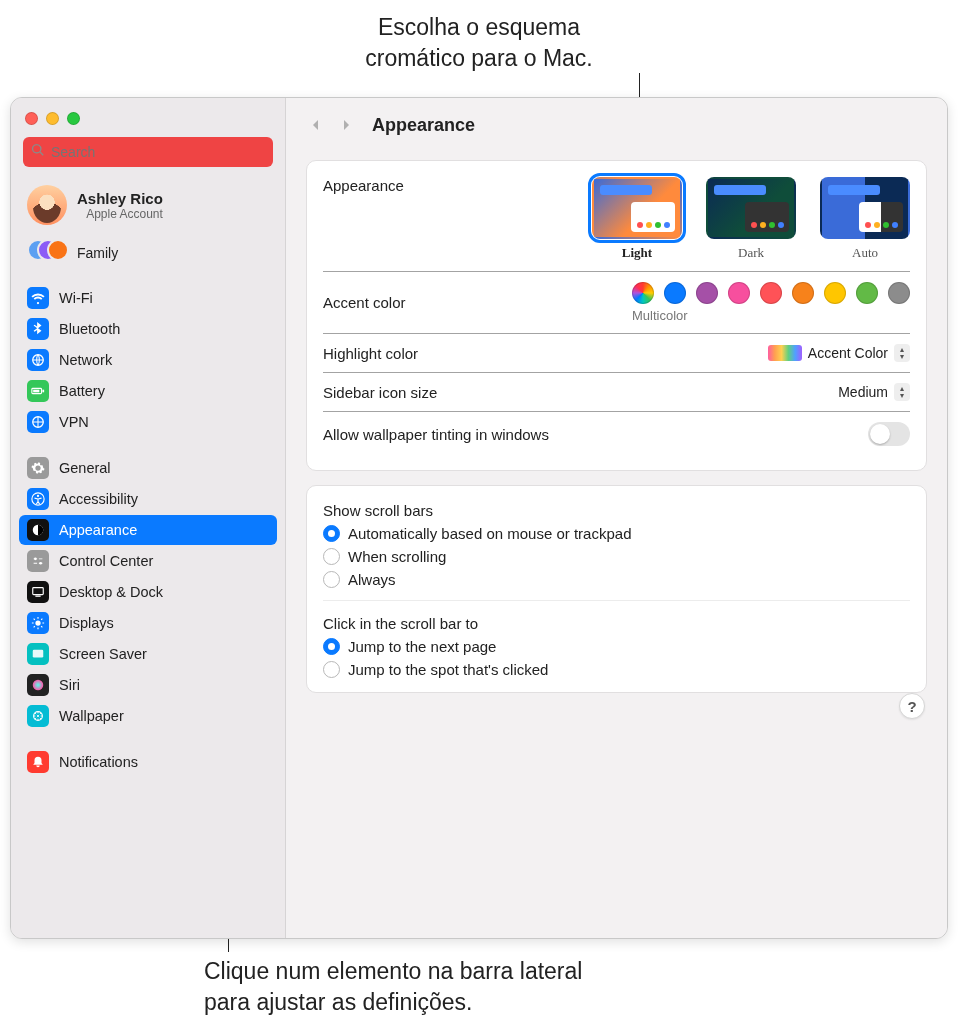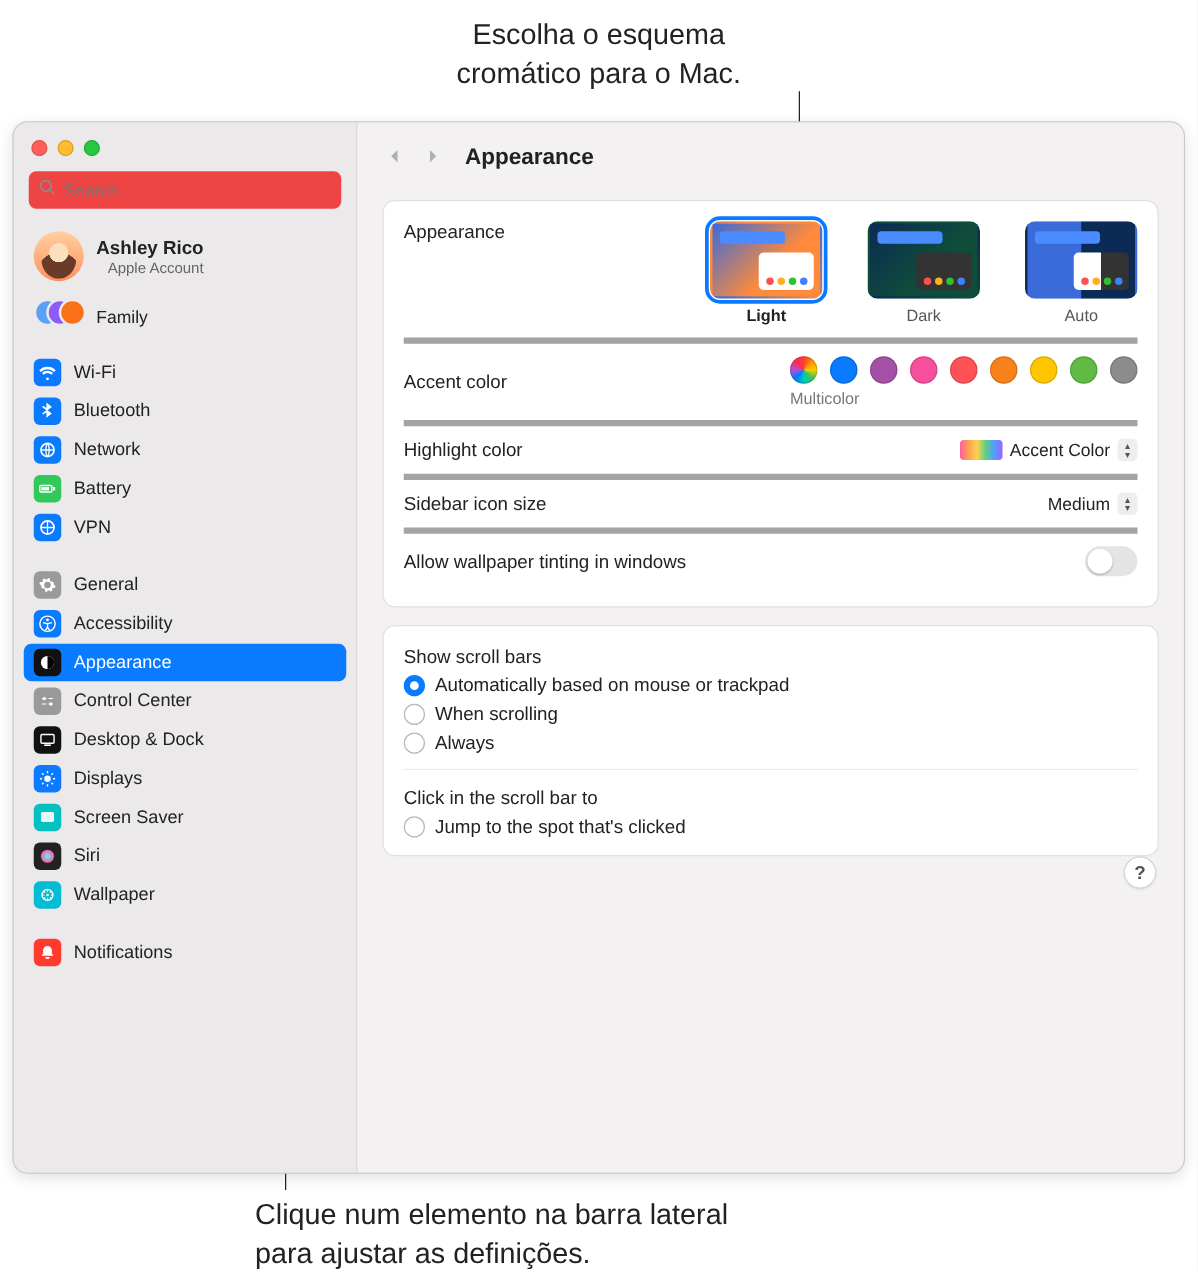--- a/index.html
+++ b/index.html
@@ -158,28 +158,28 @@
   .navbtn svg{ width:12px; height:12px; fill:currentColor; }
   .page-title { font-size:18px; font-weight:700; margin-left:6px; }
 
   .content { padding: 8px 20px 20px 20px; display:flex; flex-direction:column; gap:14px; position:relative;}
   .panel {
     background:#fff; border:1px solid #e1dfe0; border-radius:10px;
     padding: 14px 16px;
   }
   .panel .row {
     display:flex; align-items:center; justify-content:space-between;
-    padding:10px 0; border-top:5px solid #a3a3a3;
+    padding:10px 0; border-top:1px solid #a3a3a3;
   }
   .panel .row:first-child { border-top:none; padding-top:2px; }
   .row-label { font-size:15px; color:#222; }
   .row-sublabel { font-size:13px; color:#777; margin-top:4px; }
 
   
-  .appear-opts { display:flex; gap:36px; }
+  .appear-opts { display:flex; gap:24px;font-family:Liberation Serif, serif; }
   .appear-card { display:flex; flex-direction:column; align-items:center; gap:6px; }
   .thumb {
     width:90px; height:62px; border-radius:8px; position:relative; overflow:hidden;
     border:2px solid transparent;
   }
   .thumb.sel { outline:3px solid #0a7aff; outline-offset:1px; }
   .thumb.light { background:linear-gradient(135deg,#3a6bd8,#ff8a3c 60%); }
   .thumb.dark  { background:linear-gradient(135deg,#0b2a55,#0f4d3a 60%); }
   .thumb.auto  {
     background:linear-gradient(90deg,#3a6bd8 0 50%,#0b2a55 50% 100%);
@@ -559,20 +559,24 @@
               <div class="radio-item">
                 <div class="radio"></div>
                 <span>Always</span>
               </div>
             </div>
         </div>
         <div class="block">
           <div class="section-heading">Click in the scroll bar to</div>
           <div class="radio-group" id="scrollclick-group">
               <div class="radio-item">
+                <div class="radio checked"></div>
+                <span>Jump to the next page</span>
+              </div>
+              <div class="radio-item">
                 <div class="radio"></div>
                 <span>Jump to the spot that's clicked</span>
               </div>
             </div>
         </div>
       </div>
 
       <div class="help">?</div>
     </div>
   </div>

